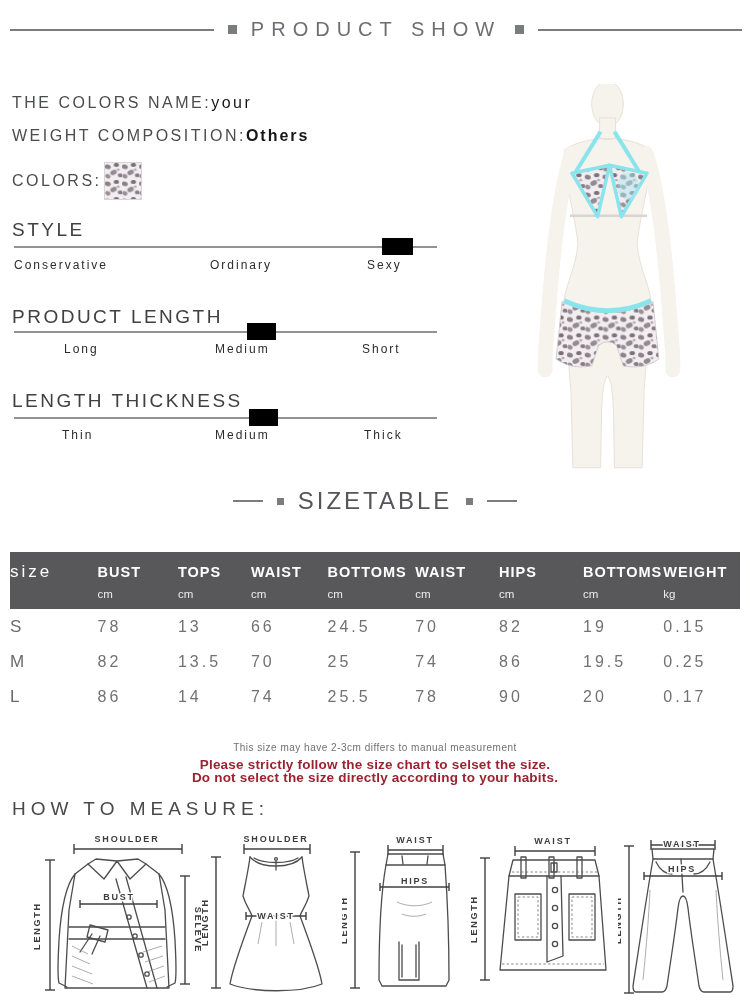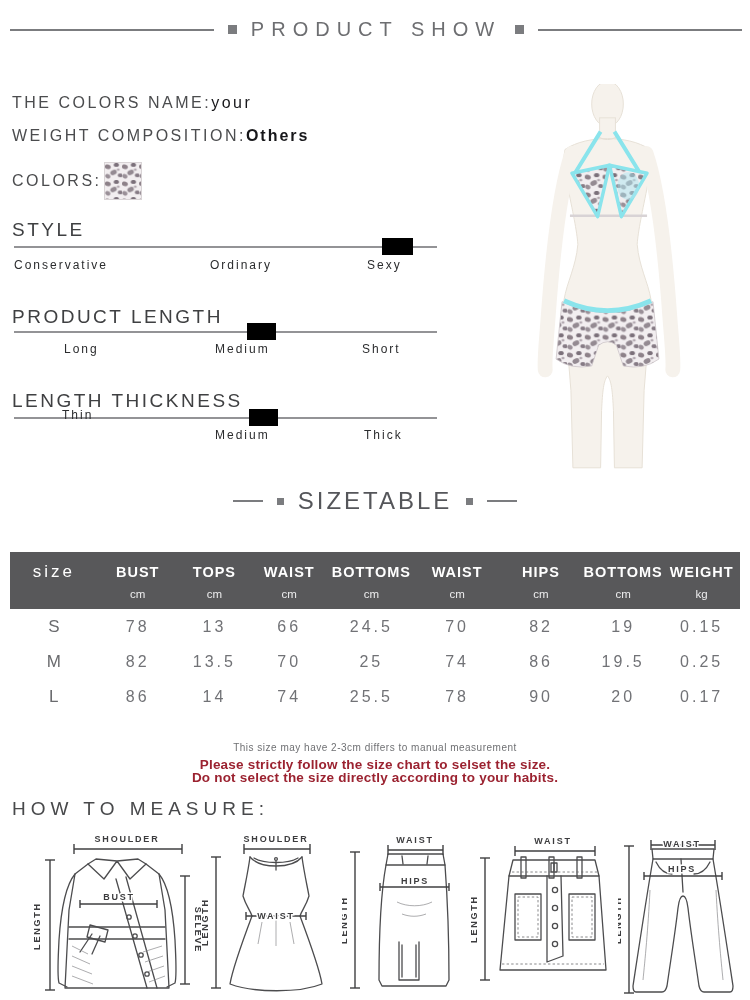--- a/index.html
+++ b/index.html
@@ -25,21 +25,21 @@
   .info-line .val.bold { font-weight:bold; letter-spacing:2px; }
   .swatch { position:absolute; left:104px; top:162px; width:38px; height:38px; border:1px solid #d9d4d6; }
 
   .sec-label { position:absolute; left:12px; font-size:19px; letter-spacing:2.5px; color:#3f4042; }
   .sel-line { position:absolute; left:14px; width:423px; height:2px; background:#939396; }
   .marker { position:absolute; top:-8px; height:17px; background:#000; }
   .opt { position:absolute; font-size:12px; letter-spacing:2px; color:#2b2c2e; white-space:nowrap; }
 
   
   table.sizes { position:absolute; left:10px; top:552px; width:730px; border-collapse:collapse; }
-  table.sizes th, table.sizes td { text-align:center; }
+  table.sizes th, table.sizes td { text-align:left; }
   table.sizes thead tr.names th { background:#58585a; color:#fff; font-size:14.5px;
     letter-spacing:1px; padding:10px 0 2px 0; }
   table.sizes thead tr.names th.size-col { font-weight:normal; font-size:17px; letter-spacing:3px; }
   table.sizes thead tr.units th { background:#58585a; color:#ededee; font-weight:normal;
     font-size:11.5px; padding:4px 0 9px 0; }
   table.sizes tbody td { color:#717276; font-size:16px; letter-spacing:3px; padding:8px 0 7px 0; }
   table.sizes tbody td.size-letter { color:#6a6b6e; font-size:17px; letter-spacing:0; }
 
   .note { position:absolute; left:0; width:100%; text-align:center; }
   .note.gray { color:#6f7073; font-size:10px; letter-spacing:.5px; }
@@ -107,21 +107,21 @@
   <div class="marker" style="left:233px;width:29px"></div>
 </div>
 <span class="opt" style="left:64px;top:342px">Long</span>
 <span class="opt" style="left:215px;top:342px">Medium</span>
 <span class="opt" style="left:362px;top:342px">Short</span>
 
 <div class="sec-label" style="top:390px">LENGTH THICKNESS</div>
 <div class="sel-line" style="top:417px">
   <div class="marker" style="left:235px;width:29px"></div>
 </div>
-<span class="opt" style="left:62px;top:408px">Thin</span>
+<span class="opt" style="left:62px;top:428px">Thin</span>
 <span class="opt" style="left:215px;top:428px">Medium</span>
 <span class="opt" style="left:364px;top:428px">Thick</span>
 
 <svg class="abs" style="left:478px;top:84px" width="262" height="386" viewBox="0 0 265 390">
   <g fill="#f6f2ec" stroke="#e7e1d7" stroke-width="1">
     <ellipse cx="131" cy="20" rx="16" ry="23"></ellipse>
     <rect x="123" y="34" width="16" height="24"></rect>
     <path d="M88,66 C100,58 116,55 131,55 C146,55 162,58 174,66
       C177,82 175,92 172,100 C166,130 162,148 161,162 C163,185 172,200 175,218
       C177,240 172,262 170,285 L168,310 L166,388 L138,388 L137,330

